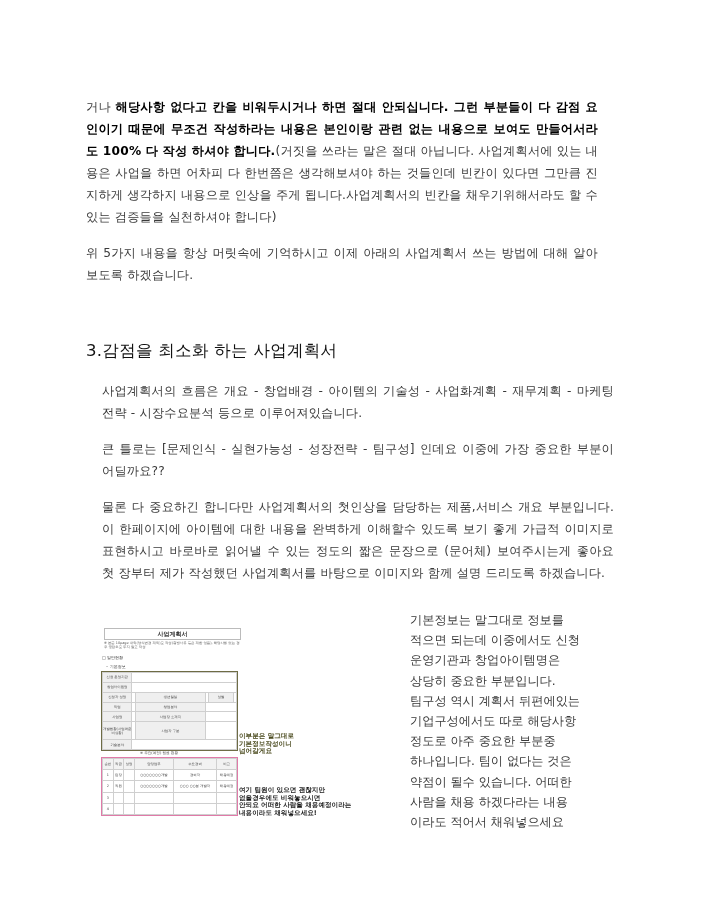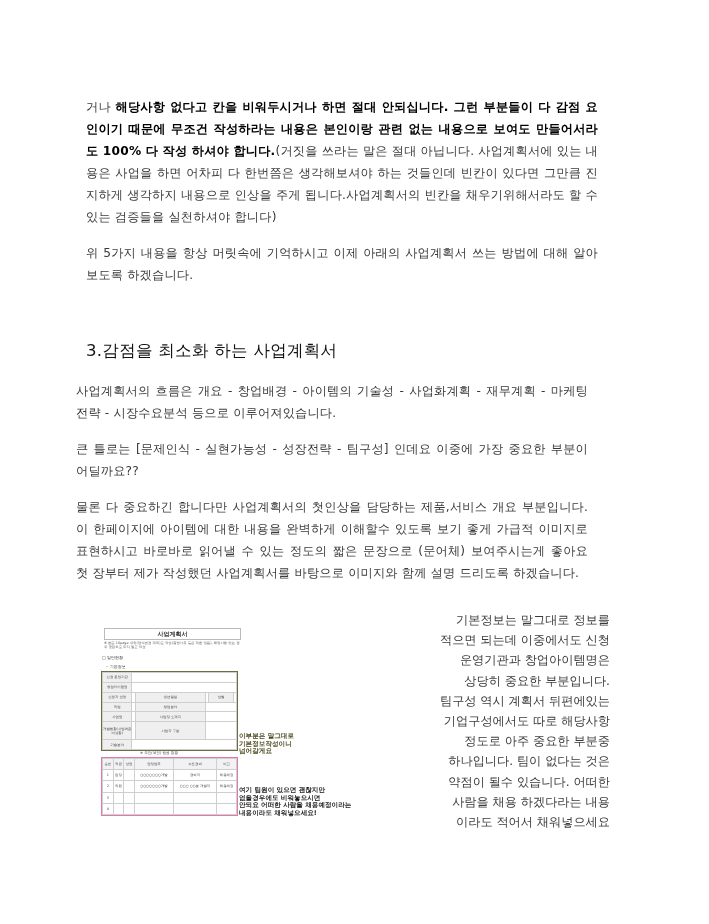--- a/index.html
+++ b/index.html
@@ -3,22 +3,22 @@
 <meta charset="utf-8">
 <style>
   html, body { margin:0; padding:0; background:#ffffff; }
   body { width:709px; height:924px; position:relative; overflow:hidden;
          font-family:"DejaVu Sans", "Liberation Sans", sans-serif; color:#333; }
   .page { position:absolute; left:86px; top:96px; width:512px; }
   .para { font-size:12.2px; line-height:22px; letter-spacing:0.2px; text-align:justify; margin:0; color:#3a3a3a; }
   .para b { color:#000; font-weight:bold; }
   .gap { height:14px; }
   .heading { position:absolute; left:86px; top:340px; font-size:16.5px; font-weight:normal; color:#111; margin:0; letter-spacing:0.3px; }
-  .p-after-head { position:absolute; left:76px; top:380px; width:512px; }
-  .side { position:absolute; left:410px; top:610px; width:200px; font-size:12.2px; line-height:20.2px; color:#3a3a3a;text-align:right; }
+  .p-after-head { position:absolute; left:102px; top:380px; width:512px; }
+  .side { position:absolute; left:410px; top:610px; width:200px; font-size:12.2px; line-height:20.2px; color:#3a3a3a; }
   .side div { white-space:nowrap; }
   
   .figure { position:absolute; left:100px; top:624px; width:270px; height:215px;text-decoration:underline; }
   .f-title { position:absolute; left:4px; top:4px; width:135px; height:10px; border:1px solid #bbb; font-size:6px; line-height:10px; text-align:center; font-weight:bold; color:#333; }
   .f-desc { position:absolute; left:4px; top:17px; width:138px; font-size:3.4px; line-height:4.4px; color:#555; }
   .f-sec1 { position:absolute; left:2px; top:31px; font-size:4px; color:#333; }
   .f-sec2 { position:absolute; left:6px; top:40px; font-size:4px; color:#333; }
   .box1 { position:absolute; left:1px; top:47px; width:135px; height:78px; border:1.4px solid #6e6c45; }
   .box1 table, .box2 table { border-collapse:collapse; width:100%; height:100%; font-size:3.4px; color:#444; }
   .box1 td, .box2 td { border:0.6px solid #cfcfcf; text-align:center; padding:0; }

